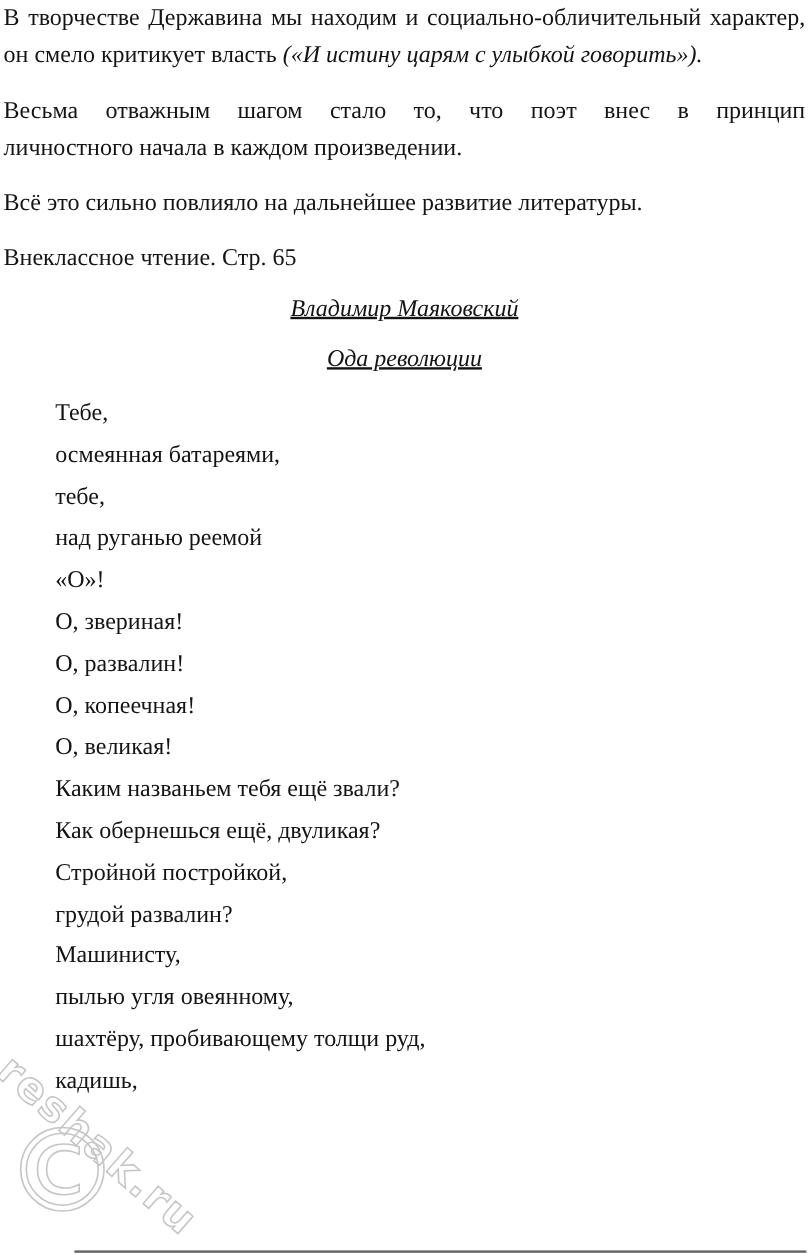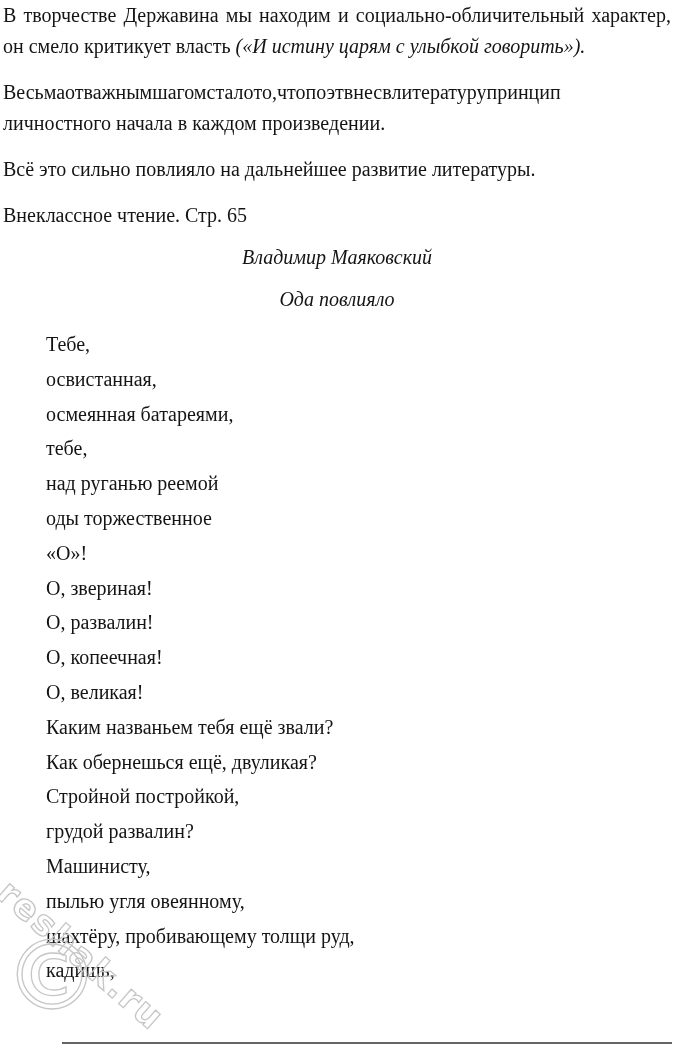--- a/index.html
+++ b/index.html
@@ -20,21 +20,21 @@
 
   .italic-seg { font-style: italic; font-size: 20px; }
 
   .heading {
     font-size: 20px; line-height: 31px; font-weight: normal;
     margin-top: 8px; white-space: nowrap;
   }
 
   .center-italic {
     font-size: 20px; line-height: 31px; font-style: italic;
-    text-align: center; margin-top: 11px;
+    text-align: center; margin-top: 11px; text-decoration: underline;
   }
 
   .poem { margin-top: 12px; }
   .poem-line { font-size: 20px; line-height: 34.8px; white-space: nowrap; margin-left: 43px; }
 
   
   .watermark { position: absolute; left: 0; top: 0; width: 675px; height: 1045px;
     pointer-events: none; }
   .wm-site {
     position: absolute; left: 16px; top: 872px;
@@ -69,52 +69,49 @@
         <span>мы</span>
         <span>находим</span>
         <span>и</span>
         <span>социально-обличительный</span>
         <span>характер,</span>
       </div>
     <div class="line"><span>он смело критикует власть </span><span class="italic-seg">(«И истину царям с улыбкой говорить»).</span></div>
   </div>
 
   <div class="para">
-    <div class="line jline" style="display: flex; ">
+    <div class="line jline" style="display: flex; justify-content: space-between;">
         <span>Весьма</span>
         <span>отважным</span>
         <span>шагом</span>
         <span>стало</span>
         <span>то,</span>
         <span>что</span>
         <span>поэт</span>
         <span>внес</span>
         <span>в</span>
-        <span>литературу</span>
         <span>принцип</span>
       </div>
     <div class="line">личностного начала в каждом произведении.</div>
   </div>
 
   <div class="para">
     <div class="line">Всё это сильно повлияло на дальнейшее развитие литературы.</div>
   </div>
 
   <div class="heading">Внеклассное чтение. Стр. 65</div>
 
   <div class="center-italic">Владимир Маяковский</div>
-  <div class="center-italic">Ода повлияло</div>
+  <div class="center-italic">Ода революции</div>
 
   <div class="poem">
     <div class="poem-line">Тебе,</div>
-    <div class="poem-line">освистанная,</div>
     <div class="poem-line">осмеянная батареями,</div>
     <div class="poem-line">тебе,</div>
     <div class="poem-line">над руганью реемой</div>
-    <div class="poem-line">оды торжественное</div>
     <div class="poem-line">«О»!</div>
     <div class="poem-line">О, звериная!</div>
     <div class="poem-line">О, развалин!</div>
     <div class="poem-line">О, копеечная!</div>
     <div class="poem-line">О, великая!</div>
     <div class="poem-line">Каким названьем тебя ещё звали?</div>
     <div class="poem-line">Как обернешься ещё, двуликая?</div>
     <div class="poem-line">Стройной постройкой,</div>
     <div class="poem-line">грудой развалин?</div>
     <div class="poem-line">Машинисту,</div>

